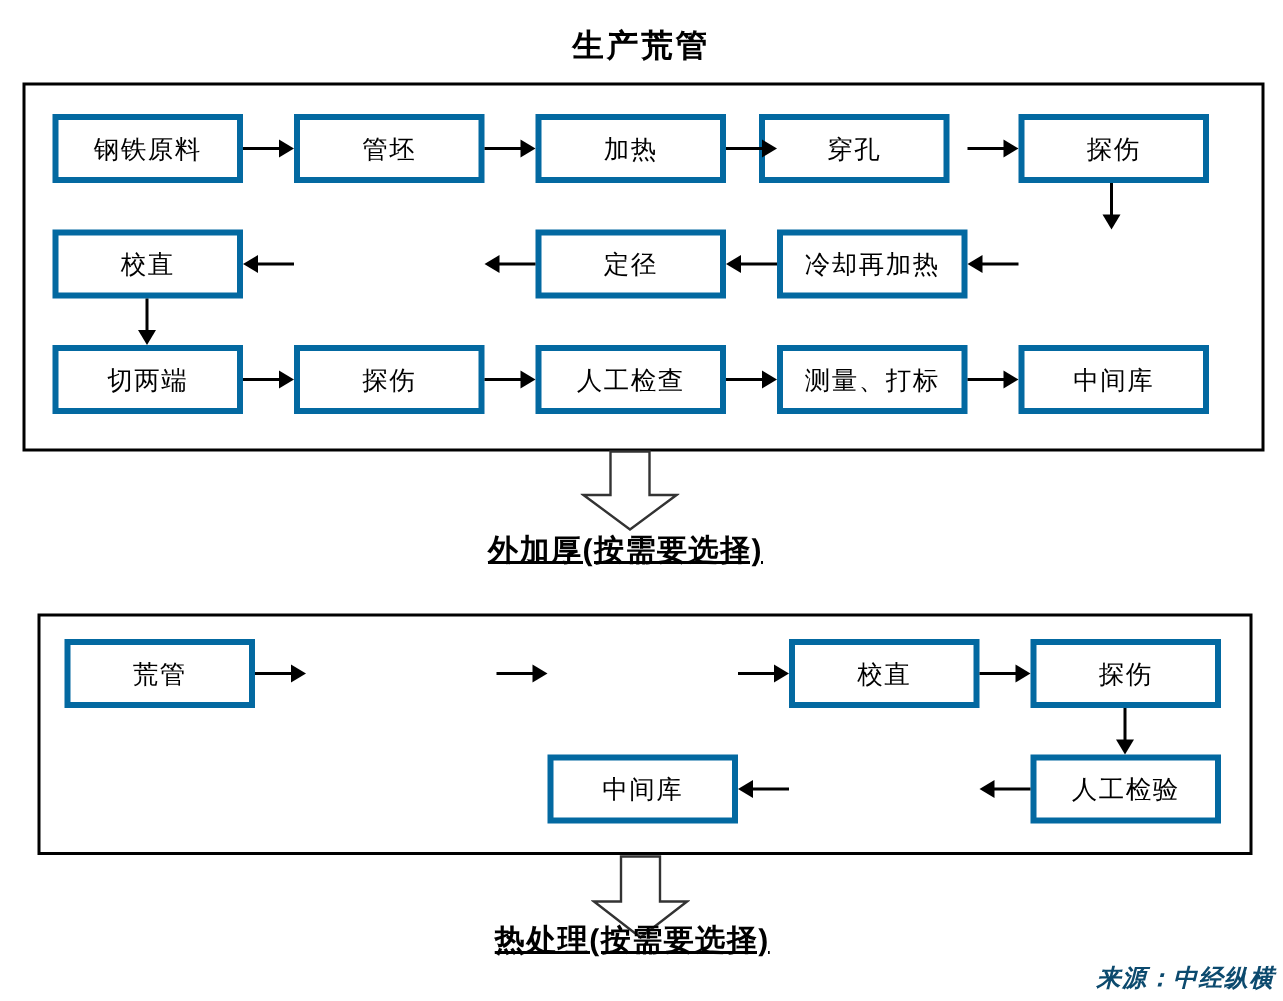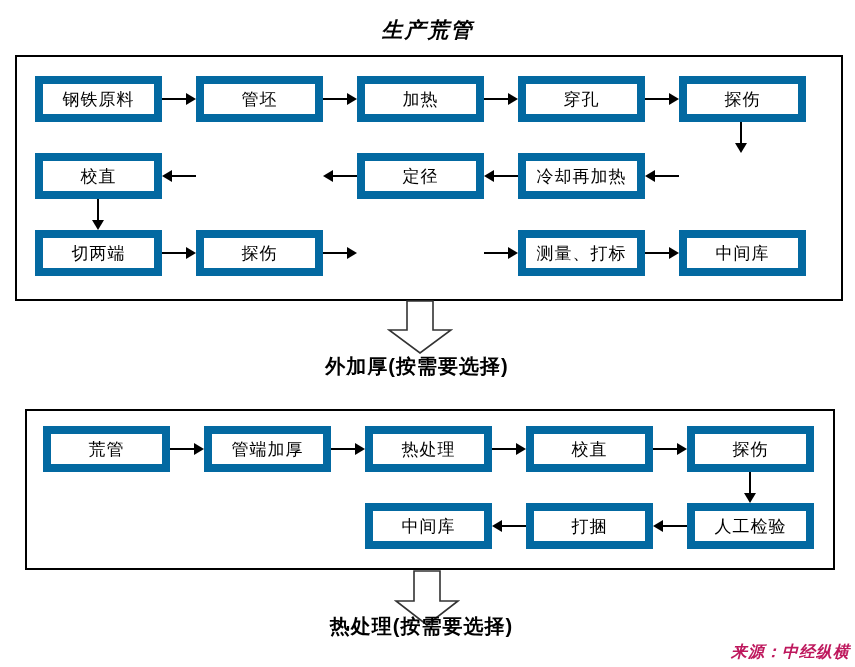--- a/index.html
+++ b/index.html
@@ -4,29 +4,29 @@
 <style>
   html,body { margin:0; padding:0; background:#ffffff; }
   .canvas {
     position:relative; width:855px; height:667px; background:#ffffff;
     font-family:"Liberation Serif","DejaVu Serif",serif; color:#000;
     overflow:hidden;
   }
   .title {
     position:absolute; top:16px; left:0; width:855px; text-align:center;
     font-family:"Liberation Sans","DejaVu Sans",sans-serif;
-    font-size:21px; font-weight:700; letter-spacing:2px;font-style:italic;
+    font-size:21px; font-weight:700; letter-spacing:2px;
   }
   .container {
     position:absolute; border:2px solid #000; background:#fff; box-sizing:border-box;
   }
   .c1 { left:15px; top:55px;  width:828px; height:246px; }
   .c2 { left:25px; top:409px; width:810px; height:161px; }
   .box {
-    position:absolute; width:127px; height:46px; border:8px solid #0369a1;
+    position:absolute; width:127px; height:46px; border:4px solid #0369a1;
     box-sizing:border-box; background:#fff;
     display:flex; align-items:center; justify-content:center;
     font-size:17px; letter-spacing:1px; white-space:nowrap;
   }
   
   .ar, .al { position:absolute; width:34px; height:12px; }
   .ar::before { content:''; position:absolute; left:0; right:9px; top:5px; height:2px; background:#000; }
   .ar::after  { content:''; position:absolute; right:0; top:0;
                 border-left:10px solid #000; border-top:6px solid transparent; border-bottom:6px solid transparent; }
   .al::before { content:''; position:absolute; left:9px; right:0; top:5px; height:2px; background:#000; }
@@ -34,21 +34,21 @@
                 border-right:10px solid #000; border-top:6px solid transparent; border-bottom:6px solid transparent; }
   .ad { position:absolute; width:12px; height:31px; }
   .ad::before { content:''; position:absolute; left:5px; top:0; bottom:9px; width:2px; background:#000; }
   .ad::after  { content:''; position:absolute; left:0; bottom:0;
                 border-top:10px solid #000; border-left:6px solid transparent; border-right:6px solid transparent; }
   
   .bigarrow { position:absolute; }
   .section-label {
     position:absolute; left:0; text-align:center;
     font-family:"Liberation Sans","DejaVu Sans",sans-serif;
-    font-size:20px; font-weight:700; letter-spacing:1px;
+    font-size:20px; font-weight:700; letter-spacing:1px;text-decoration:underline;
   }
   .lab1 { top:353px; width:834px; }
   .lab2 { top:613px; width:843px; }
   .source {
     position:absolute; top:642px; right:5px;
     font-family:"Liberation Sans","DejaVu Sans",sans-serif;
     font-size:16px; font-weight:700; font-style:italic; letter-spacing:1px;
   }
 </style>
 </head>
@@ -56,74 +56,72 @@
 
 <div class="canvas">
 
   <div class="title">生产荒管</div>
 
   <div class="container c1"></div>
 
   <div class="box" style="left:35px;top:76px">钢铁原料</div>
   <div class="box" style="left:196px;top:76px">管坯</div>
   <div class="box" style="left:357px;top:76px">加热</div>
-  <div class="box" style="left:518px;top:76px">穿孔</div>
+  <div class="box" style="left:506px;top:76px">穿孔</div>
   <div class="box" style="left:679px;top:76px">探伤</div>
   <div class="ar" style="left:162px;top:93px"></div>
   <div class="ar" style="left:323px;top:93px"></div>
   <div class="ar" style="left:484px;top:93px"></div>
   <div class="ar" style="left:645px;top:93px"></div>
 
   <div class="box" style="left:35px;top:153px">校直</div>
   <div class="box" style="left:357px;top:153px">定径</div>
   <div class="box" style="left:518px;top:153px">冷却再加热</div>
   <div class="al" style="left:162px;top:170px"></div>
   <div class="al" style="left:323px;top:170px"></div>
   <div class="al" style="left:484px;top:170px"></div>
   <div class="al" style="left:645px;top:170px"></div>
 
   <div class="box" style="left:35px;top:230px">切两端</div>
   <div class="box" style="left:196px;top:230px">探伤</div>
+  <div class="box" style="left:357px;top:230px">人工检查</div>
   <div class="box" style="left:518px;top:230px">测量、打标</div>
   <div class="box" style="left:679px;top:230px">中间库</div>
   <div class="ar" style="left:162px;top:247px"></div>
   <div class="ar" style="left:323px;top:247px"></div>
   <div class="ar" style="left:484px;top:247px"></div>
   <div class="ar" style="left:645px;top:247px"></div>
 
   <div class="ad" style="left:735px;top:122px"></div>
   <div class="ad" style="left:92px;top:199px"></div>
 
   <svg class="bigarrow" style="left:387px;top:300px" width="66" height="54" viewBox="0 0 66 54">
     <polygon points="20,1 46,1 46,30 64,30 33,53 2,30 20,30" fill="#ffffff" stroke="#333333" stroke-width="1.6"></polygon>
   </svg>
 
   <div class="section-label lab1">外加厚(按需要选择)</div>
 
   <div class="container c2"></div>
 
   <div class="box" style="left:43px;top:426px">荒管</div>
-  <div class="box" style="left:204px;top:426px">管端加厚</div>
-  <div class="box" style="left:365px;top:426px">热处理</div>
   <div class="box" style="left:526px;top:426px">校直</div>
   <div class="box" style="left:687px;top:426px">探伤</div>
   <div class="ar" style="left:170px;top:443px"></div>
   <div class="ar" style="left:331px;top:443px"></div>
   <div class="ar" style="left:492px;top:443px"></div>
   <div class="ar" style="left:653px;top:443px"></div>
 
   <div class="box" style="left:365px;top:503px">中间库</div>
-  <div class="box" style="left:526px;top:503px">打捆</div>
   <div class="box" style="left:687px;top:503px">人工检验</div>
   <div class="al" style="left:492px;top:520px"></div>
   <div class="al" style="left:653px;top:520px"></div>
 
   <div class="ad" style="left:744px;top:472px"></div>
 
   <svg class="bigarrow" style="left:394px;top:570px" width="66" height="56" viewBox="0 0 66 56">
     <polygon points="20,1 46,1 46,31 64,31 33,55 2,31 20,31" fill="#ffffff" stroke="#333333" stroke-width="1.6"></polygon>
   </svg>
 
   <div class="section-label lab2">热处理(按需要选择)</div>
 
-  <div class="source" style="color: #be185d;">来源：中经纵横</div>
+  <div class="source" style="color: #0c4a6e;">来源：中经纵横</div>
 
 </div>
 
 </body></html>

